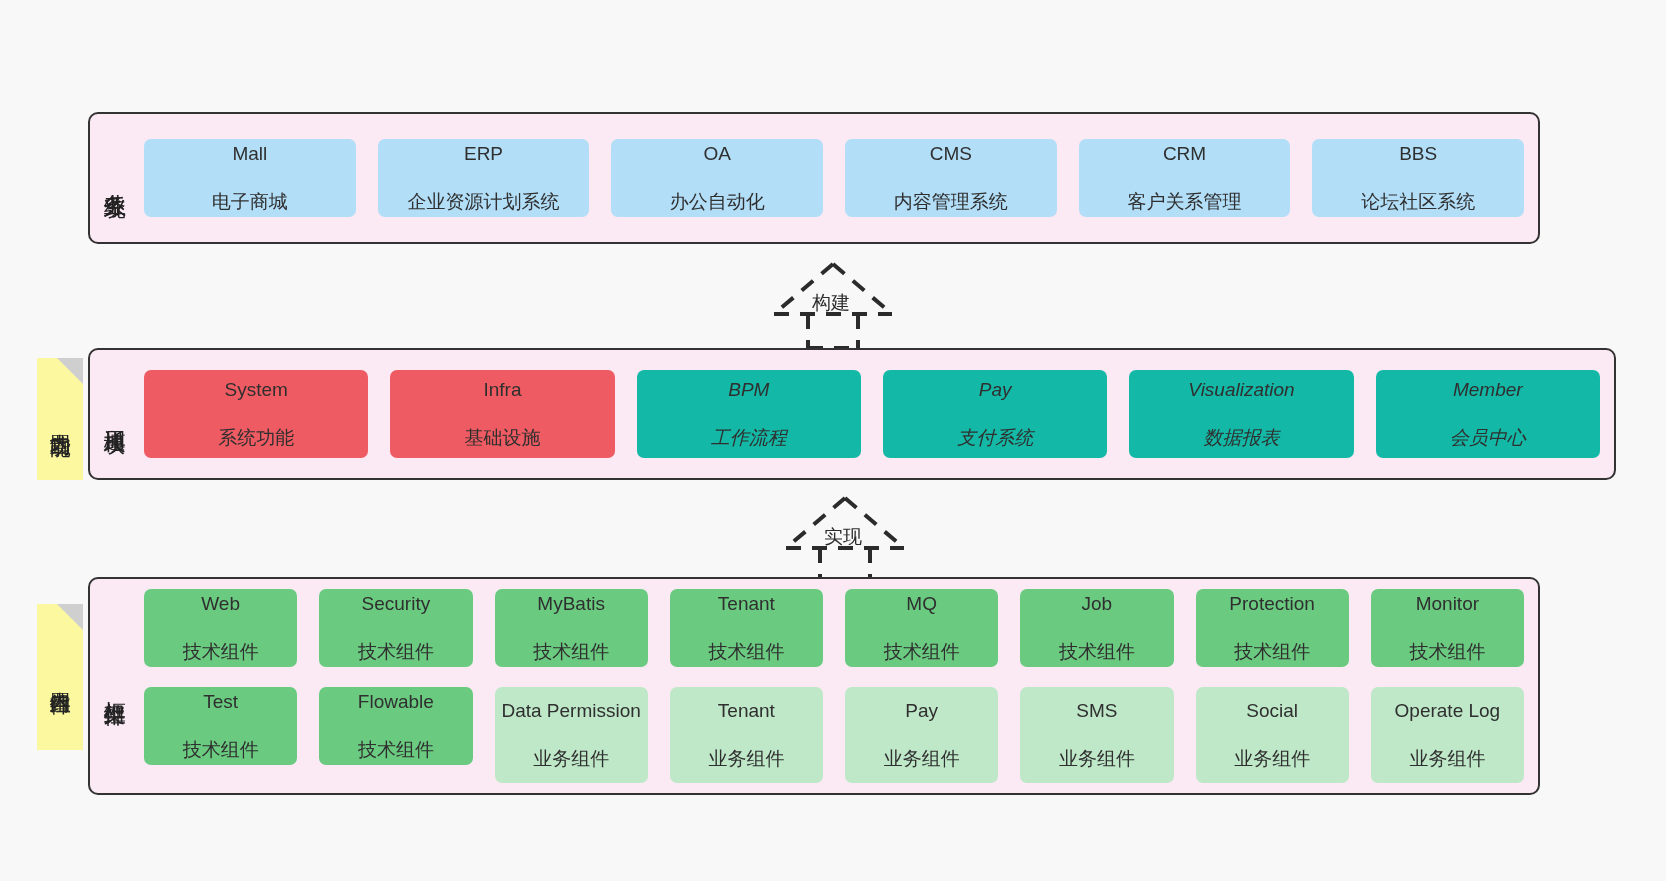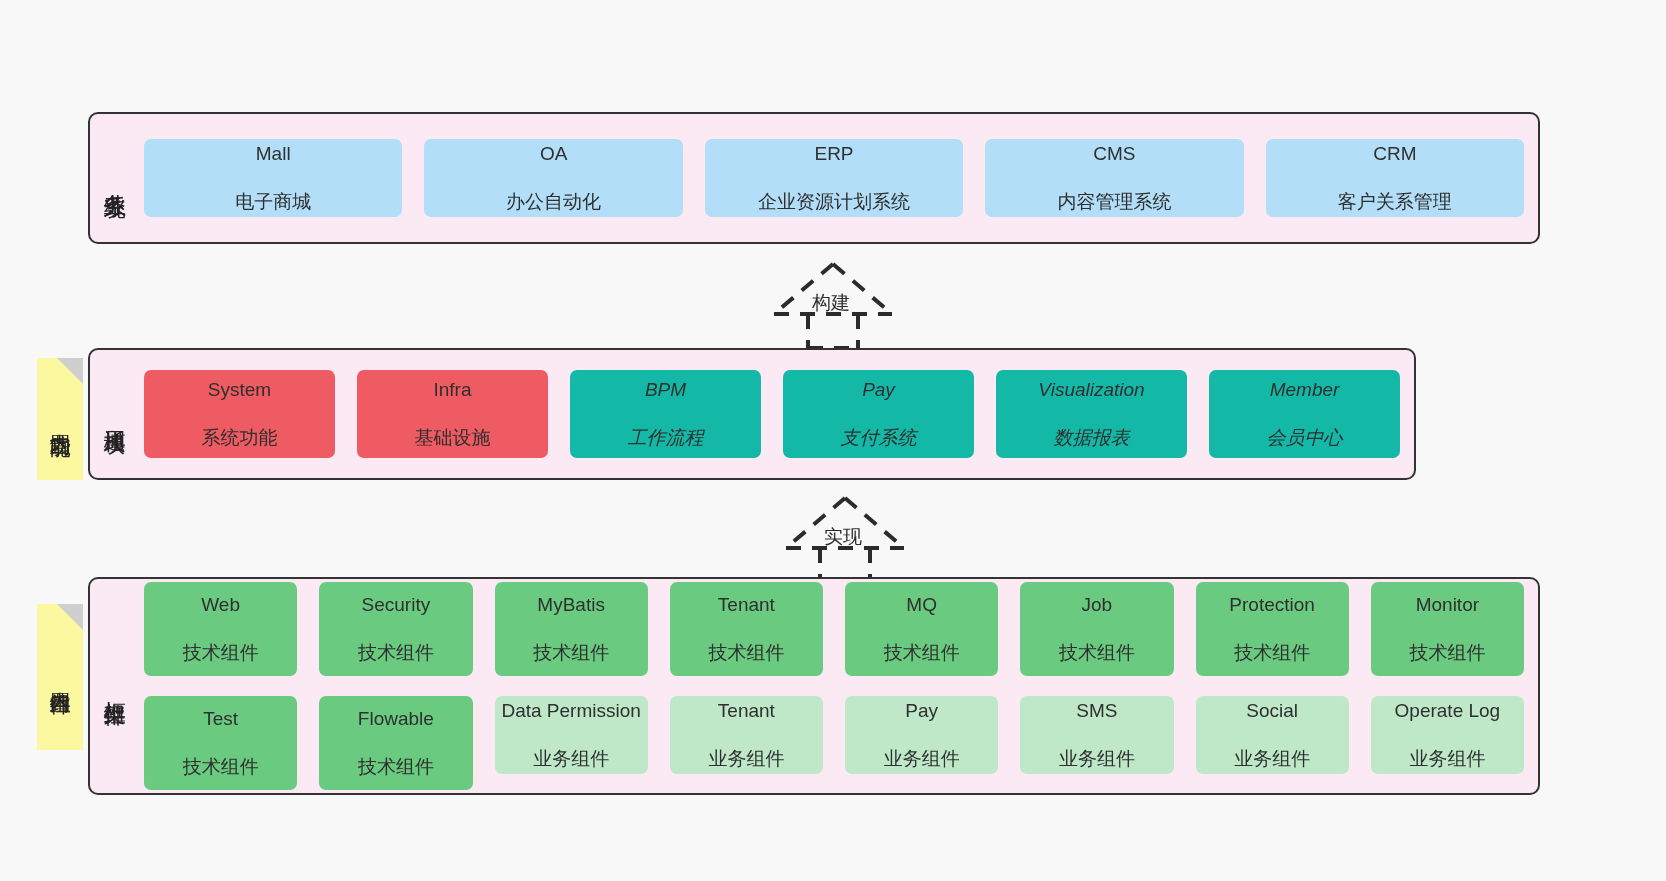--- a/index.html
+++ b/index.html
@@ -77,22 +77,22 @@
     padding: 6px 4px;
     box-sizing: border-box;
     user-select: none;
   }
   .node .n-en { display: block; }
   .node .n-cn { display: block; margin-top: 24px; }
 
   .node.blue       { background: #b2def8; height: 78px; justify-content: center; }
   .node.red        { background: #ef5b62; height: 88px; }
   .node.pink       { background: #14b8a6; height: 88px; font-style: italic; }
-  .node.green      { background: #6acb80; height: 94px; }
-  .node.lightgreen { background: #bfe8c8; height: 78px; }
+  .node.green      { background: #6acb80; height: 78px; }
+  .node.lightgreen { background: #bfe8c8; height: 96px; }
 
   
   .sticky {
     position: absolute;
     background: #fbf8a0;
     box-sizing: border-box;
     display: flex;
     align-items: center;
     justify-content: center;
     font-size: 21px;
@@ -134,52 +134,56 @@
 
   <div class="band" id="band-business" style="left:88px; top:112px; width:1452px; height:132px;">
     <div class="band-title">业务系统</div>
     <div class="band-body">
       <div class="row">
         <div class="node blue">
           <span class="n-en">Mall</span>
           <span class="n-cn">电子商城</span>
         </div>
         <div class="node blue">
+          <span class="n-en">ERP</span>
+          <span class="n-cn">企业资源计划系统</span>
+        </div>
+        <div class="node blue">
           <span class="n-en">OA</span>
           <span class="n-cn">办公自动化</span>
         </div>
         <div class="node blue">
-          <span class="n-en">ERP</span>
-          <span class="n-cn">企业资源计划系统</span>
-        </div>
-        <div class="node blue">
           <span class="n-en">CMS</span>
           <span class="n-cn">内容管理系统</span>
         </div>
         <div class="node blue">
           <span class="n-en">CRM</span>
           <span class="n-cn">客户关系管理</span>
+        </div>
+        <div class="node blue">
+          <span class="n-en">BBS</span>
+          <span class="n-cn">论坛社区系统</span>
         </div>
       </div>
     </div>
   </div>
 
   <svg class="uml-arrow" style="left:758px; top:258px;" width="150" height="92" viewBox="0 0 150 92">
     <path d="M75 6 L134 56 M75 6 L16 56" fill="none" stroke="#2b2b2b" stroke-width="4" stroke-dasharray="15,11" stroke-linecap="butt"></path>
     <path d="M16 56 L134 56" fill="none" stroke="#2b2b2b" stroke-width="4" stroke-dasharray="15,11"></path>
     <path d="M50 56 L50 92 M100 56 L100 92 M50 90 L100 90" fill="none" stroke="#2b2b2b" stroke-width="4" stroke-dasharray="15,11"></path>
   </svg>
   <div class="uml-label" style="left:812px; top:290px;">构建</div>
 
   <div class="sticky" style="left:37px; top:358px; width:46px; height:122px;">
     <span class="fold"></span>
     <span>内置功能</span>
   </div>
 
-  <div class="band" id="band-modules" style="left:88px; top:348px; width:1328px; height:132px;">
+  <div class="band" id="band-modules" style="left:88px; top:348px; width:1528px; height:132px;">
     <div class="band-title">通用模块</div>
     <div class="band-body">
       <div class="row">
         <div class="node red">
           <span class="n-en">System</span>
           <span class="n-cn">系统功能</span>
         </div>
         <div class="node red">
           <span class="n-en">Infra</span>
           <span class="n-cn">基础设施</span>

